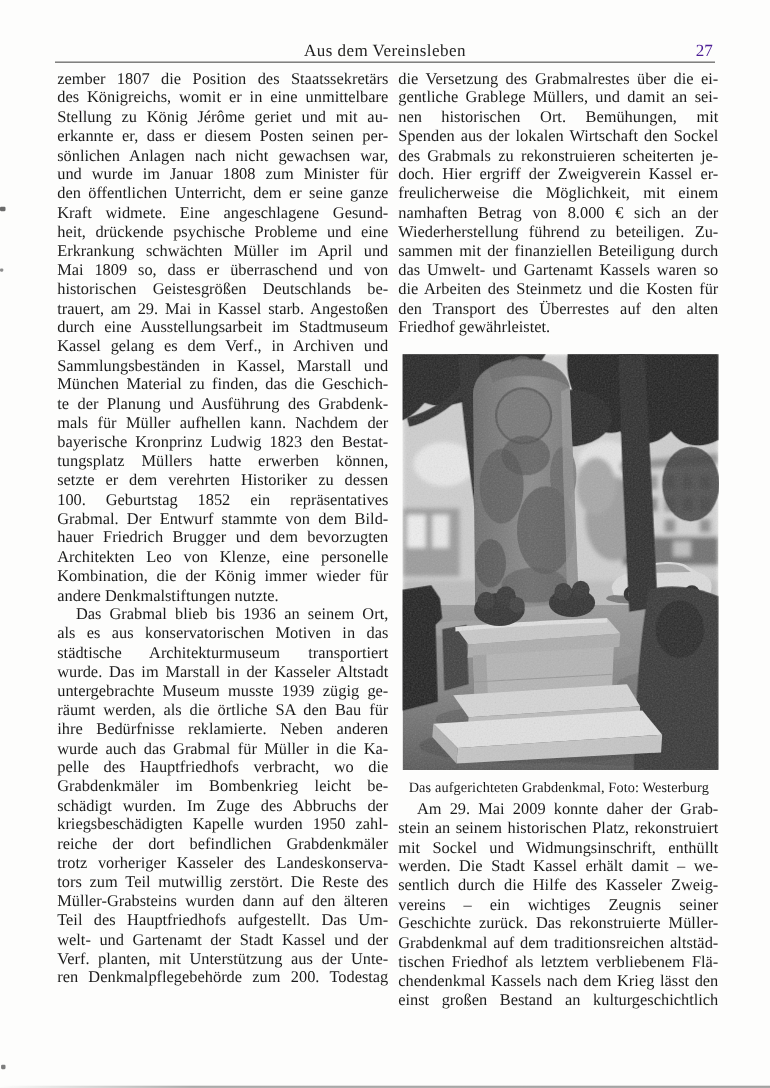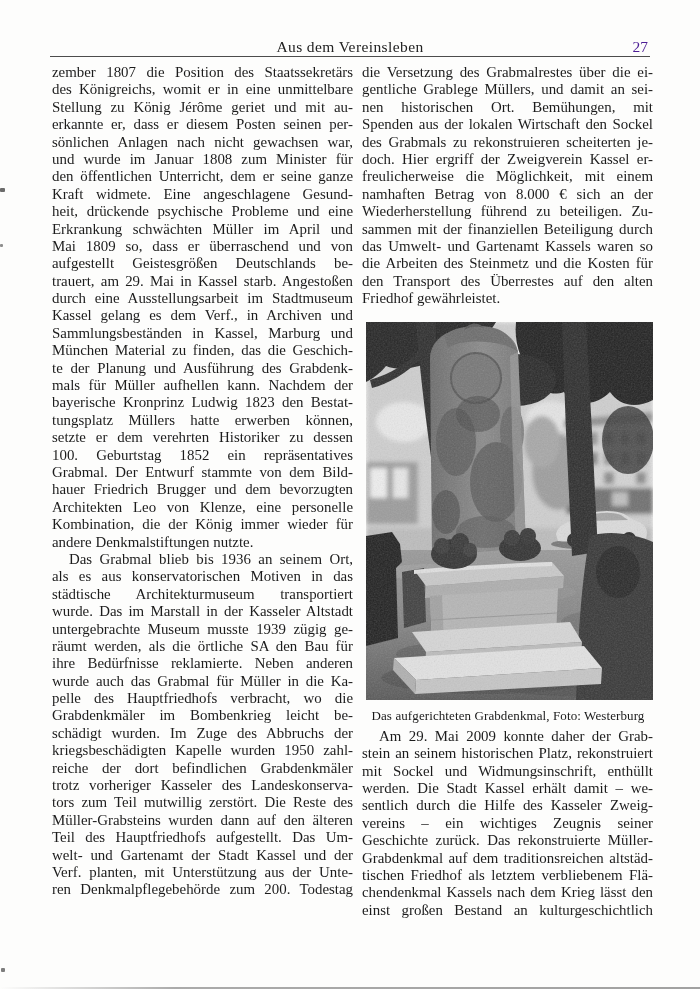--- a/index.html
+++ b/index.html
@@ -72,25 +72,25 @@
       <div class="line">des Königreichs, womit er in eine unmittelbare</div>
       <div class="line">Stellung zu König Jérôme geriet und mit au-</div>
       <div class="line">erkannte er, dass er diesem Posten seinen per-</div>
       <div class="line">sönlichen Anlagen nach nicht gewachsen war,</div>
       <div class="line">und wurde im Januar 1808 zum Minister für</div>
       <div class="line">den öffentlichen Unterricht, dem er seine ganze</div>
       <div class="line">Kraft widmete. Eine angeschlagene Gesund-</div>
       <div class="line">heit, drückende psychische Probleme und eine</div>
       <div class="line">Erkrankung schwächten Müller im April und</div>
       <div class="line">Mai 1809 so, dass er überraschend und von</div>
-      <div class="line">aufgestellt Geistesgrößen Deutschlands be-</div>
+      <div class="line">historischen Geistesgrößen Deutschlands be-</div>
       <div class="line">trauert, am 29. Mai in Kassel starb. Angestoßen</div>
       <div class="line">durch eine Ausstellungsarbeit im Stadtmuseum</div>
       <div class="line">Kassel gelang es dem Verf., in Archiven und</div>
-      <div class="line">Sammlungsbeständen in Kassel, Marburg und</div>
+      <div class="line">Sammlungsbeständen in Kassel, Marstall und</div>
       <div class="line">München Material zu finden, das die Geschich-</div>
       <div class="line">te der Planung und Ausführung des Grabdenk-</div>
       <div class="line">mals für Müller aufhellen kann. Nachdem der</div>
       <div class="line">bayerische Kronprinz Ludwig 1823 den Bestat-</div>
       <div class="line">tungsplatz Müllers hatte erwerben können,</div>
       <div class="line">setzte er dem verehrten Historiker zu dessen</div>
       <div class="line">100. Geburtstag 1852 ein repräsentatives</div>
       <div class="line">Grabmal. Der Entwurf stammte von dem Bild-</div>
       <div class="line">hauer Friedrich Brugger und dem bevorzugten</div>
       <div class="line">Architekten Leo von Klenze, eine personelle</div>

